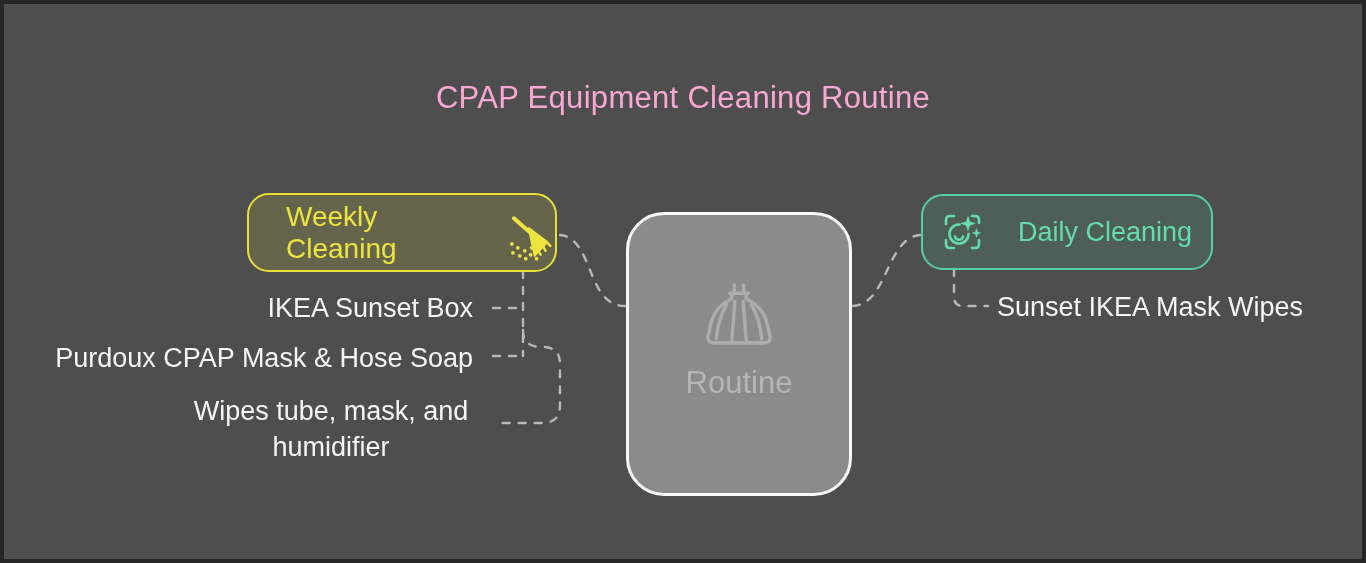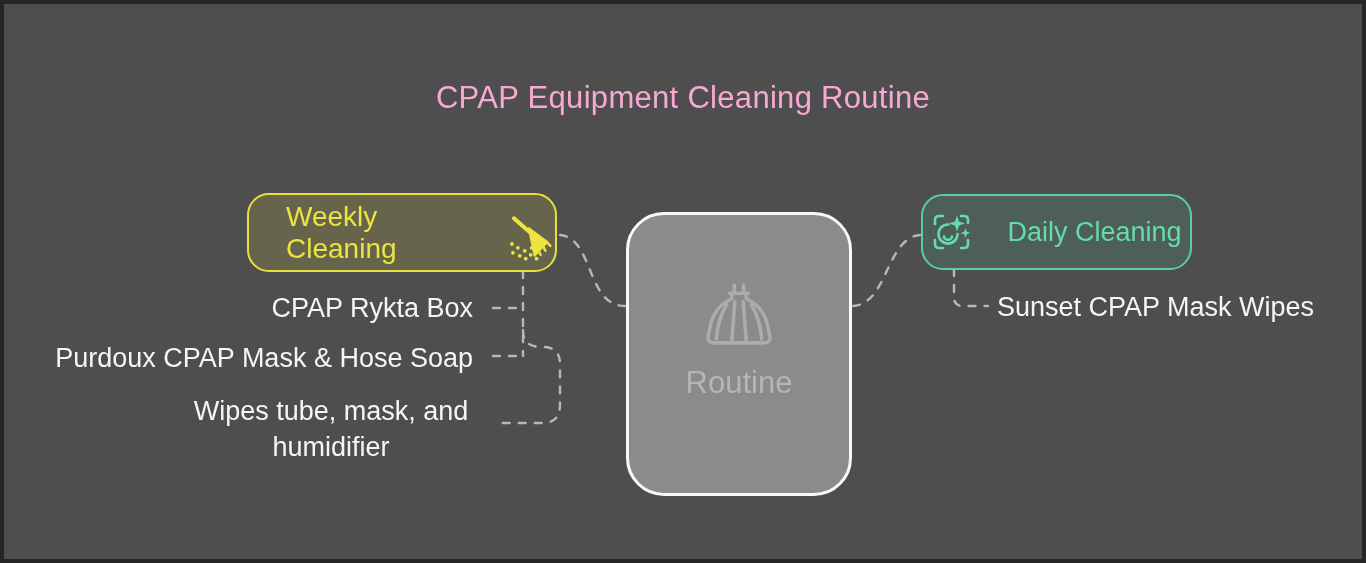--- a/index.html
+++ b/index.html
@@ -18,21 +18,21 @@
   
   .node-weekly{
     position:absolute;left:243px;top:189px;width:310px;height:79px;box-sizing:border-box;
     border:2.5px solid #e7e03c;border-radius:22px;background:rgba(231,224,60,0.16);
     display:flex;align-items:center;justify-content:center;gap:13px;cursor:pointer;padding-left:37px;
   }
   .node-weekly .lbl{color:#ece43f;font-size:28px;font-weight:400;}
   .node-weekly svg{transform:translateY(5px);}
   
   .node-daily{
-    position:absolute;left:917px;top:190px;width:271px;height:76px;box-sizing:border-box;
+    position:absolute;left:917px;top:190px;width:292px;height:76px;box-sizing:border-box;
     border:2.5px solid #57d0a1;border-radius:22px;background:rgba(87,208,161,0.13);
     display:flex;align-items:center;justify-content:center;gap:30px;cursor:pointer;
   }
   .node-daily .lbl{color:#64dcab;font-size:27px;font-weight:400;}
   
   .node-center{
     position:absolute;left:622px;top:208px;width:226px;height:284px;box-sizing:border-box;
     background:#8b8b8b;border:3px solid #f8f8f8;border-radius:38px;
     display:flex;flex-direction:column;align-items:center;cursor:pointer;
   }
@@ -113,19 +113,19 @@
         <path d="M 31 10 L 31 15 L 28 17 C 18 22 11 32 9 48 L 8 51 Q 7 58 14 58 L 62 58 Q 69 58 68 51 L 67 48 C 65 32 58 22 48 17 L 45 15 L 45 10"></path>
         <path d="M 34 18 C 33 30 32 44 31 55"></path>
         <path d="M 42 18 C 43 30 44 44 45 55"></path>
         <path d="M 26 21 C 20 31 17 43 16 54"></path>
         <path d="M 50 21 C 56 31 59 43 60 54"></path>
       </g>
     </svg>
     <span class="lbl">Routine</span>
   </div>
 
-  <div class="item item-ikea">CPAP Rykta Box</div>
+  <div class="item item-ikea">IKEA Sunset Box</div>
   <div class="item item-purdoux">Purdoux CPAP Mask &amp; Hose Soap</div>
   <div class="item item-soak">Wipes tube, mask, and humidifier</div>
 
-  <div class="item item-sunset">Sunset CPAP Mask Wipes</div>
+  <div class="item item-sunset">Sunset IKEA Mask Wipes</div>
 
 </div>
 
 </body></html>

